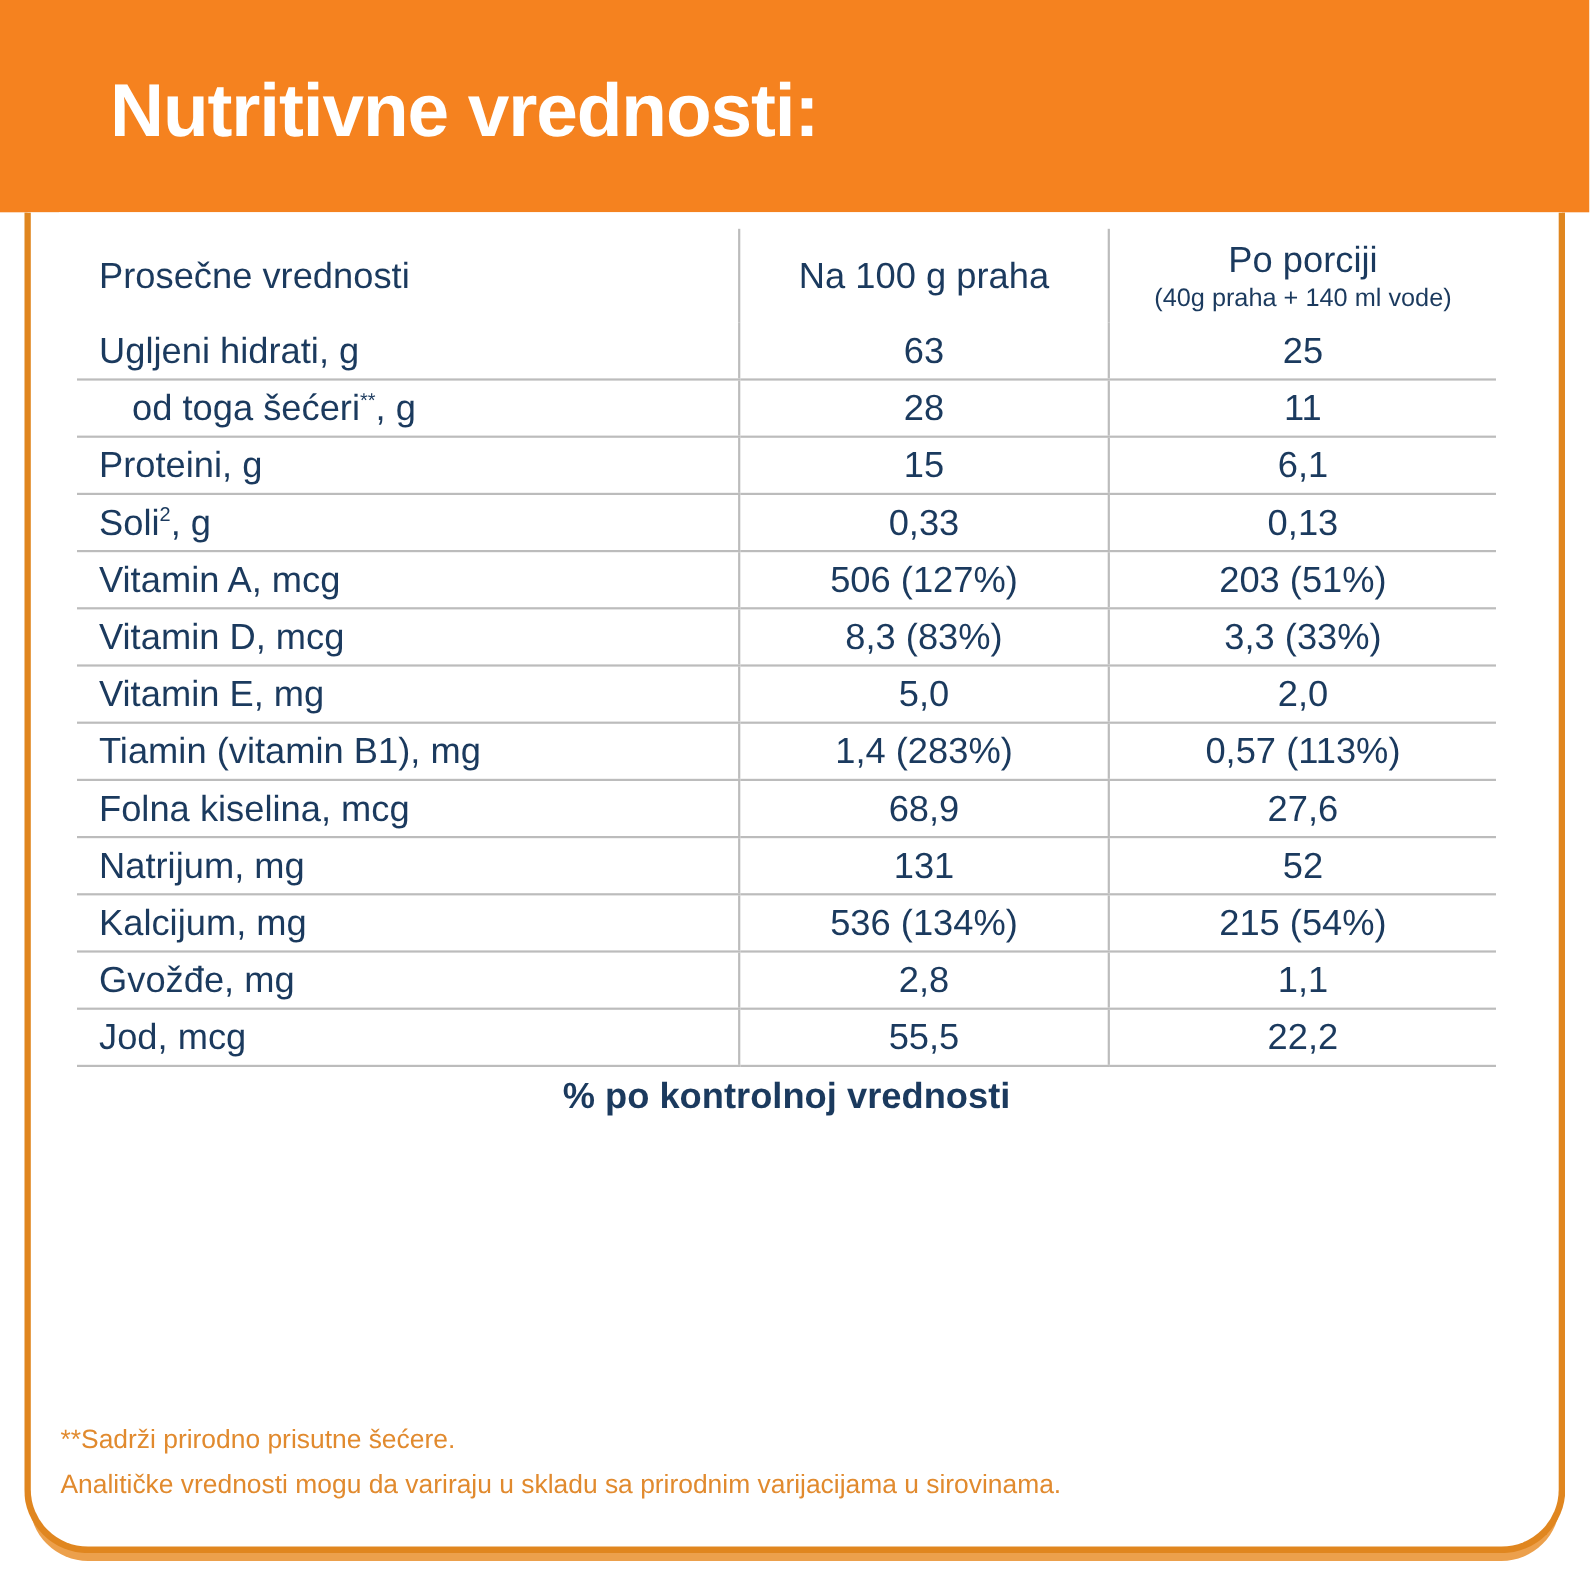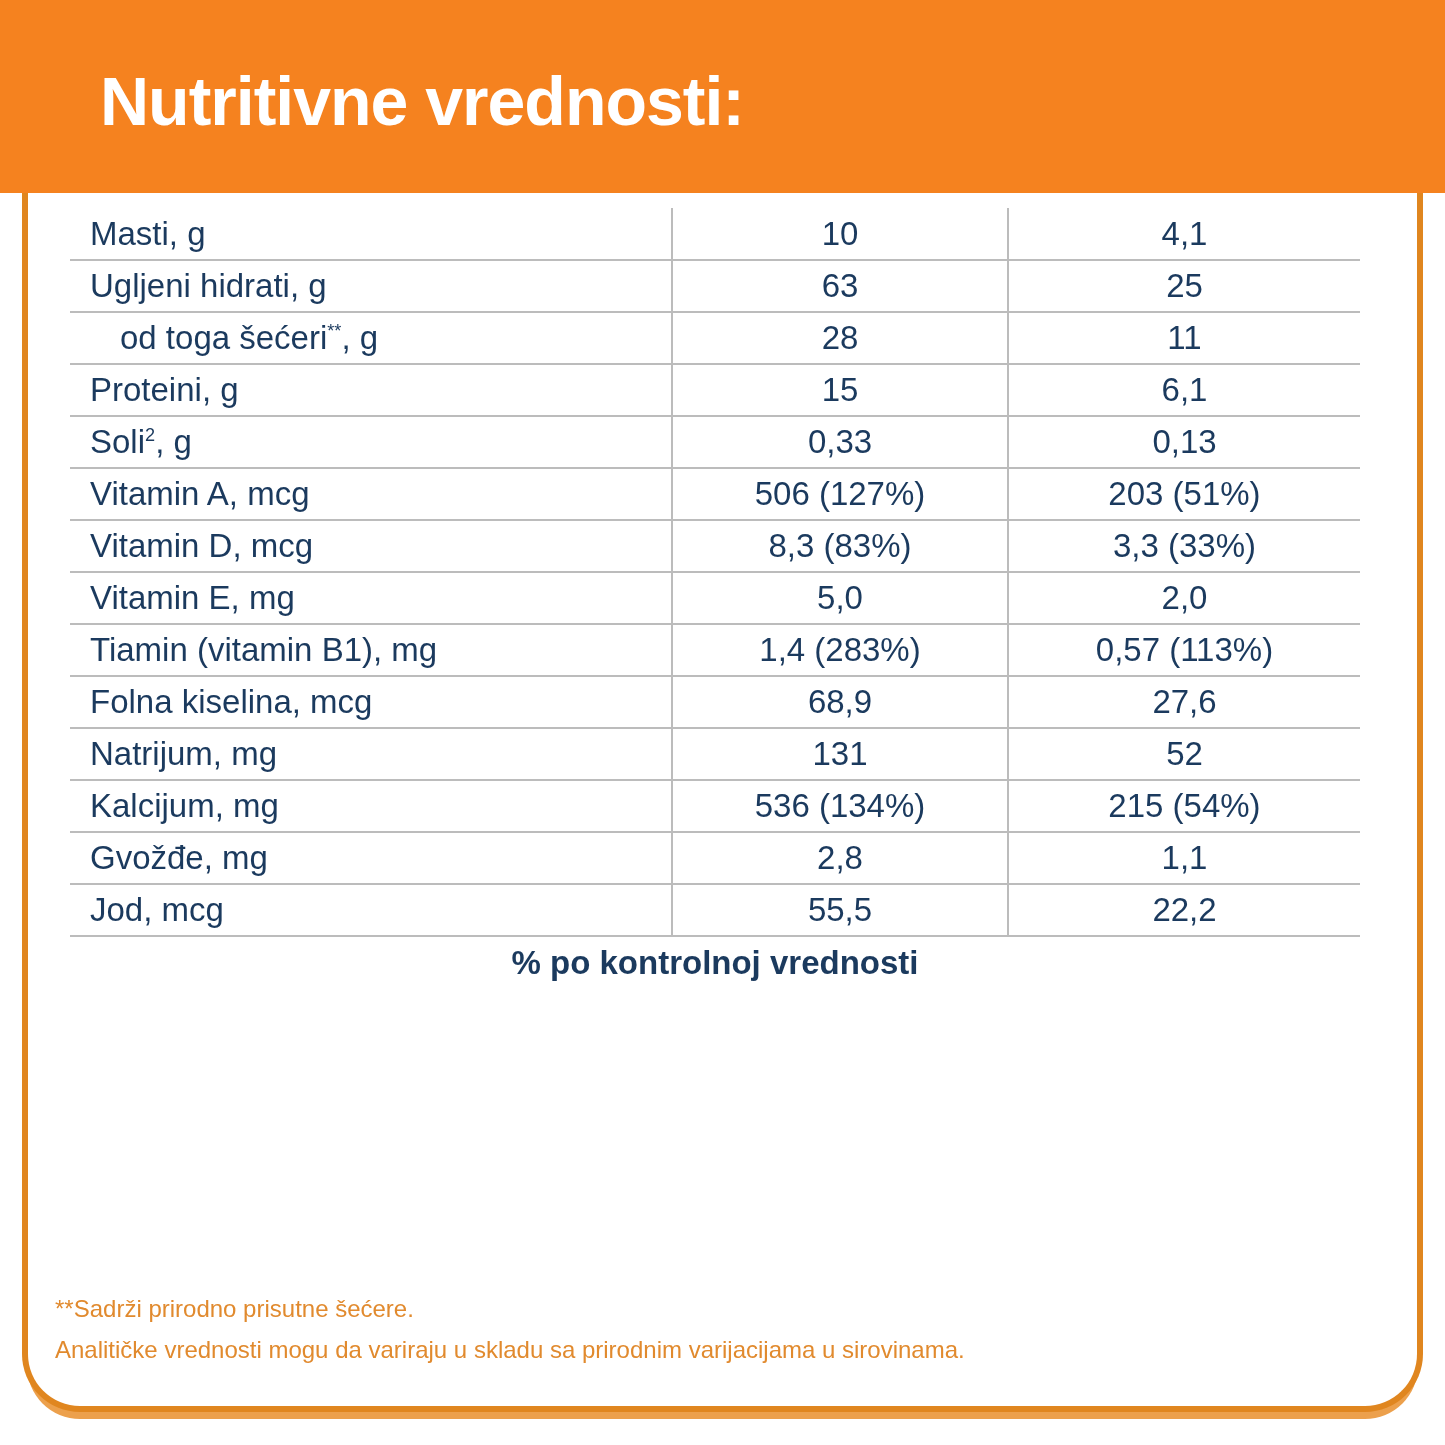--- a/index.html
+++ b/index.html
@@ -64,27 +64,30 @@
 <div class="frame"></div>
 
 <table class="nutrition">
   <colgroup>
       <col class="c1">
       <col class="c2">
       <col class="c3">
     </colgroup>
 
   <tbody>
+      <tr class="hrow">
+    <td class="h1">Prosečne vrednosti</td>
+    <td class="h2 vsep">Na 100 g praha</td>
+    <td class="h3 vsep">
+      <div>Po porciji</div>
+      <div class="subhead">(40g praha + 140 ml vode)</div>
+    </td>
+  </tr>
 
 
-  <tr class="r">
-    <td class="lblcell"><span>Masti, g</span><sup class="s"></sup><span></span></td>
-    <td class="num vsep">10</td>
-    <td class="num vsep">4,1</td>
-  </tr>
 
 
   <tr class="r">
     <td class="lblcell"><span>Ugljeni hidrati, g</span><sup class="s"></sup><span></span></td>
     <td class="num vsep">63</td>
     <td class="num vsep">25</td>
   </tr>
 
   <tr class="r">
     <td class="lblcell indent"><span>od toga šećeri</span><sup class="s">**</sup><span>, g</span></td>

